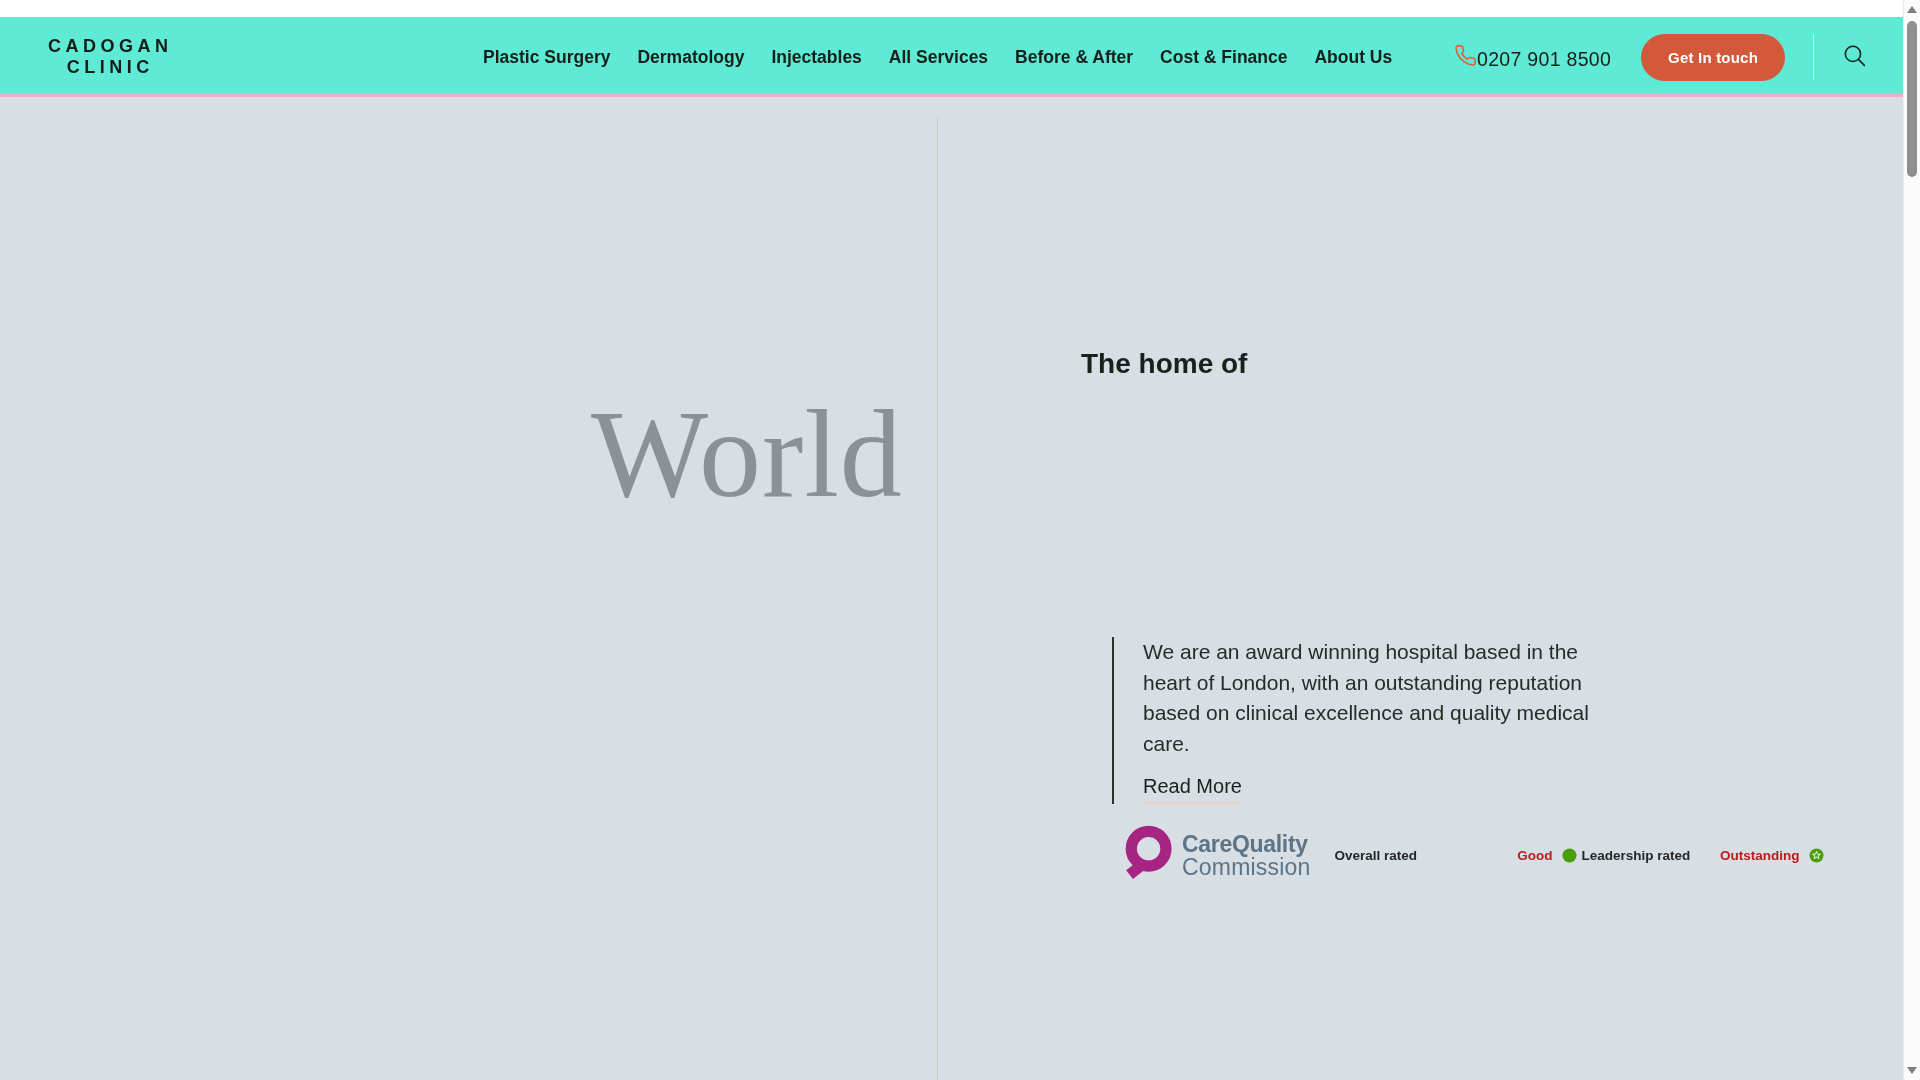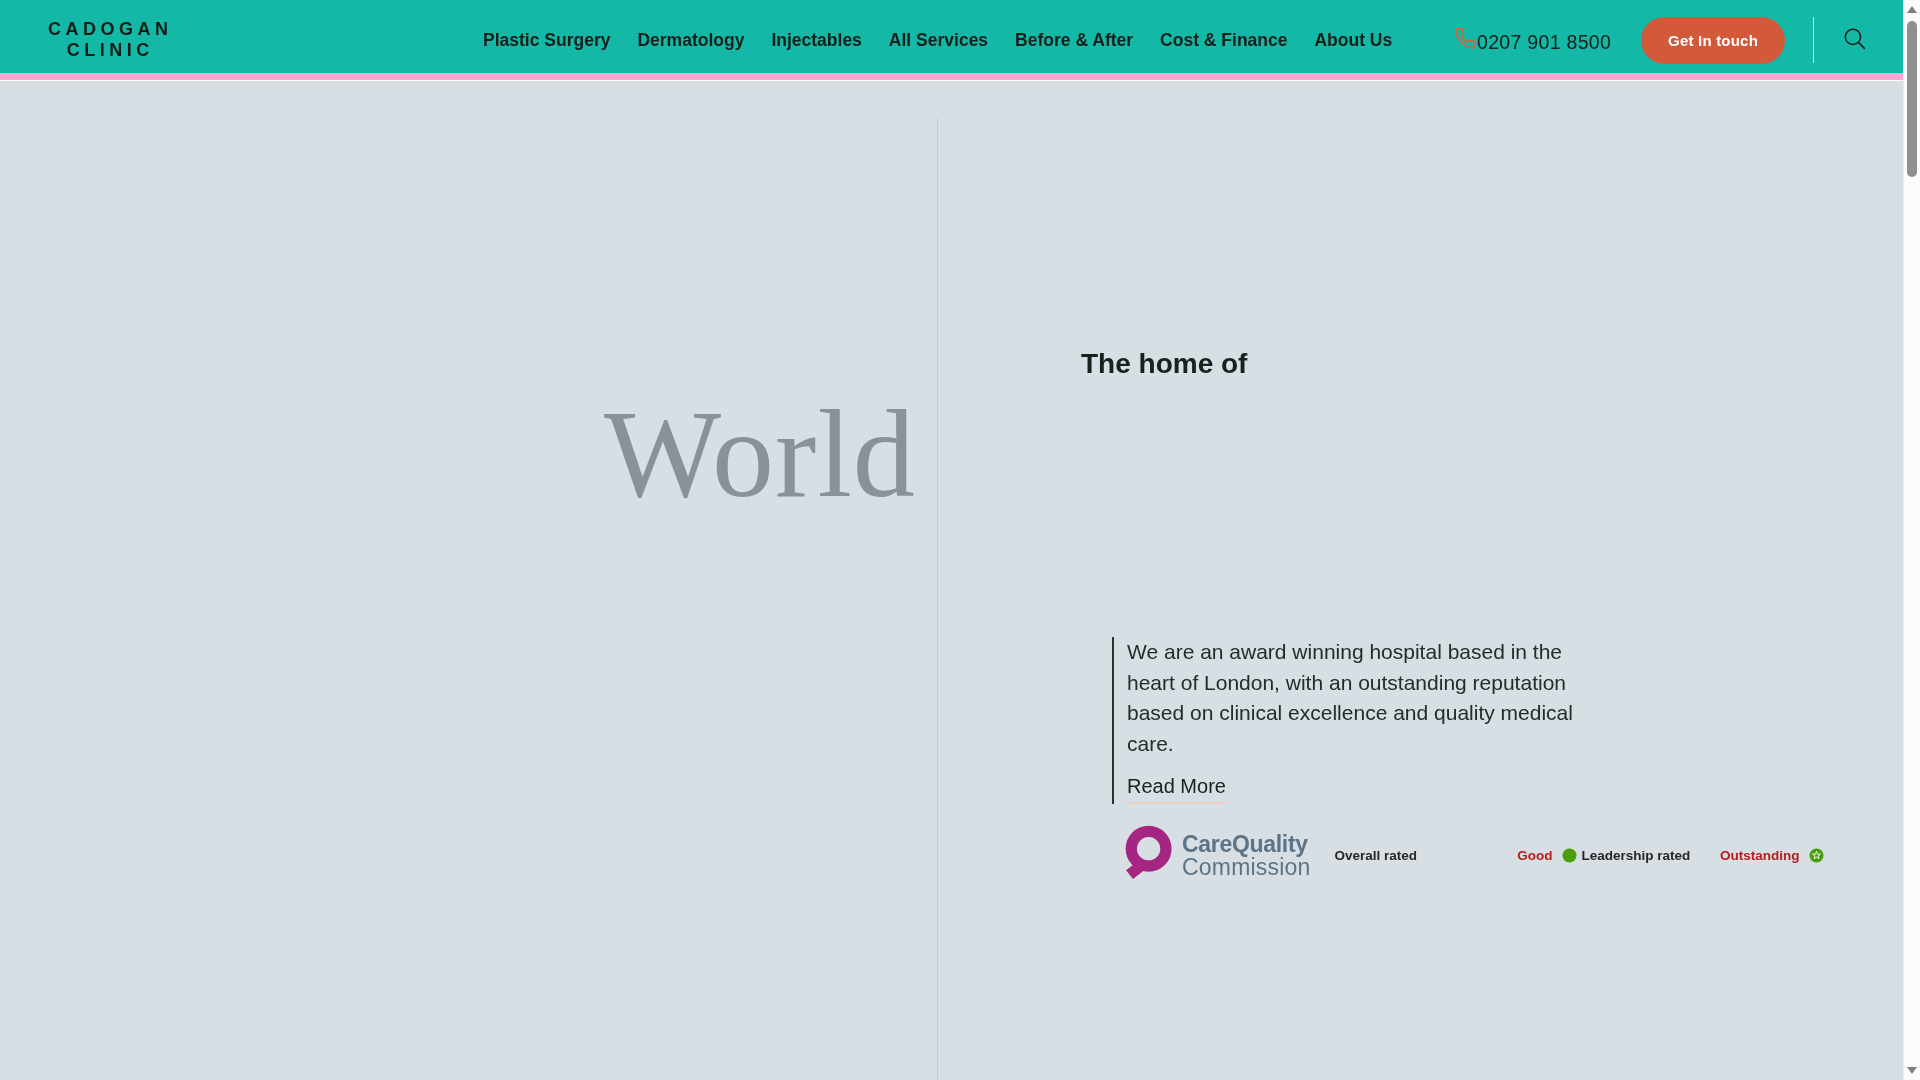--- a/index.html
+++ b/index.html
@@ -5,24 +5,24 @@
   * { margin: 0; padding: 0; box-sizing: border-box; }
   html,body { width: 1920px; height: 1080px; overflow: hidden; }
   body {
     font-family: "Liberation Sans", sans-serif;
     background: #ffffff;
     position: relative;
   }
 
   
   .header {
-    position: absolute; top: 0; left: 0;
+    position: absolute; top: 17px; left: 0;
     width: 1903px; height: 80px;
-    background: #14b8a6;
-    border-bottom: 7px solid #f9a8d4;
+    background: #5eead4;
+    border-bottom: 4px solid #f9a8d4;
     z-index: 5;
   }
   .logo {
     position: absolute; left: 48px; top: 19px;
     text-align: center; cursor: pointer;
     color: #131d17; font-weight: 700; font-size: 18px;
     letter-spacing: 4.5px; line-height: 21px;
     white-space: nowrap;
   }
   .nav {
@@ -57,33 +57,33 @@
   .hero {
     position: absolute; top: 81px; left: 0;
     width: 1903px; height: 999px;
     background: #d7dee4;
   }
   .v-line {
     position: absolute; left: 937px; top: 37px; bottom: 0;
     width: 1px; background: #c9cbc4;
   }
   .watermark {
-    position: absolute; left: 604px; top: 312px;
+    position: absolute; left: 591px; top: 312px;
     font-family: "Liberation Serif", serif;
     font-size: 124px; line-height: 1; color: #8a9197;
     letter-spacing: 1px; user-select: none;
   }
   .hero-heading {
     position: absolute; left: 1081px; top: 267px;
     font-size: 28px; font-weight: 700; color: #18221c;
   }
   .quote-block {
     position: absolute; left: 1112px; top: 556px; width: 470px;
     border-left: 2px solid #2b302c;
-    padding-left: 13px;
+    padding-left: 29px;
   }
   .hero-paragraph {
     width: 450px;
     font-size: 21px; line-height: 30.5px; color: #242d28;
   }
   .read-more {
     display: inline-block; margin-top: 16px;
     font-size: 20px; color: #18221c; text-decoration: none;
     border-bottom: 2px solid #eccfbc; padding-bottom: 4px;
     cursor: pointer;

